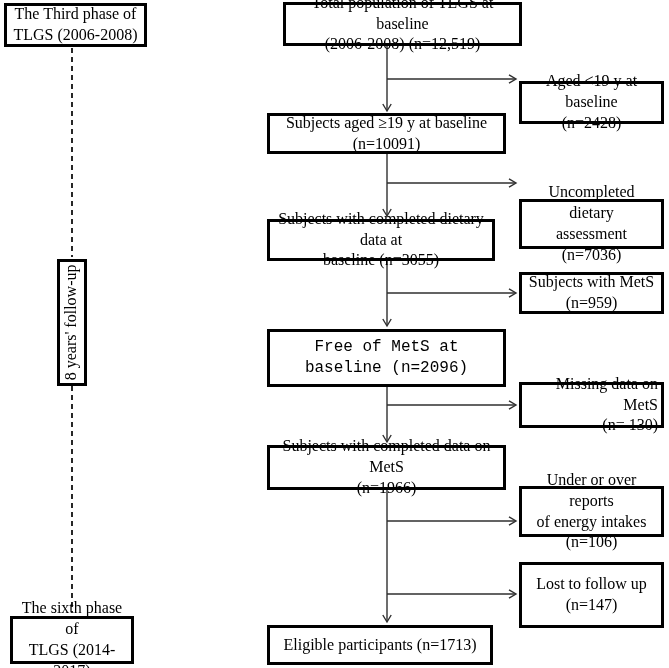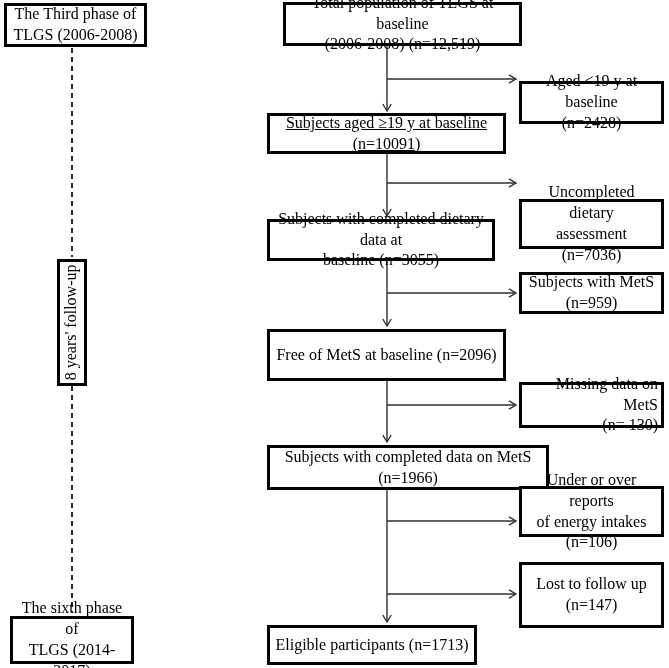--- a/index.html
+++ b/index.html
@@ -84,40 +84,40 @@
   <div class="box" style="left:10px; top:616px; width:124px; height:48px;">
     <span>The sixth phase of
 TLGS (2014-2017)</span>
   </div>
 
   <div class="box" style="left:267px; top:2px; width:239px; height:44px;margin-left:16px;">
     <span>Total population of TLGS at baseline
 (2006-2008) (n=12,519)</span>
   </div>
 
-  <div class="box" style="left:267px; top:113px; width:239px; height:41px;text-decoration:underline;">
+  <div class="box" style="left:267px; top:113px; width:239px; height:41px;">
     <span>Subjects aged ≥19 y at baseline
 (n=10091)</span>
   </div>
 
   <div class="box" style="left:267px; top:219px; width:228px; height:42px;">
     <span>Subjects with completed dietary data at
 baseline (n=3055)</span>
   </div>
 
-  <div class="box" style="left:267px; top:329px; width:239px; height:52px;">
+  <div class="box" style="left:267px; top:329px; width:239px; height:58px;font-family:Liberation Mono, monospace;">
     <span>Free of MetS at baseline (n=2096)</span>
   </div>
 
-  <div class="box" style="left:267px; top:445px; width:282px; height:45px;">
+  <div class="box" style="left:267px; top:445px; width:239px; height:45px;">
     <span>Subjects with completed data on MetS
 (n=1966)</span>
   </div>
 
-  <div class="box" style="left:267px; top:625px; width:210px; height:40px;">
+  <div class="box" style="left:267px; top:625px; width:226px; height:40px;">
     <span>Eligible participants (n=1713)</span>
   </div>
 
   <div class="box" style="left:519px; top:57px; width:145px; height:43px;margin-top:24px;">
     <span>Aged &lt;19 y at baseline
 (n=2428)</span>
   </div>
 
   <div class="box" style="left:519px; top:158px; width:145px; height:50px;margin-top:41px;">
     <span>Uncompleted dietary

